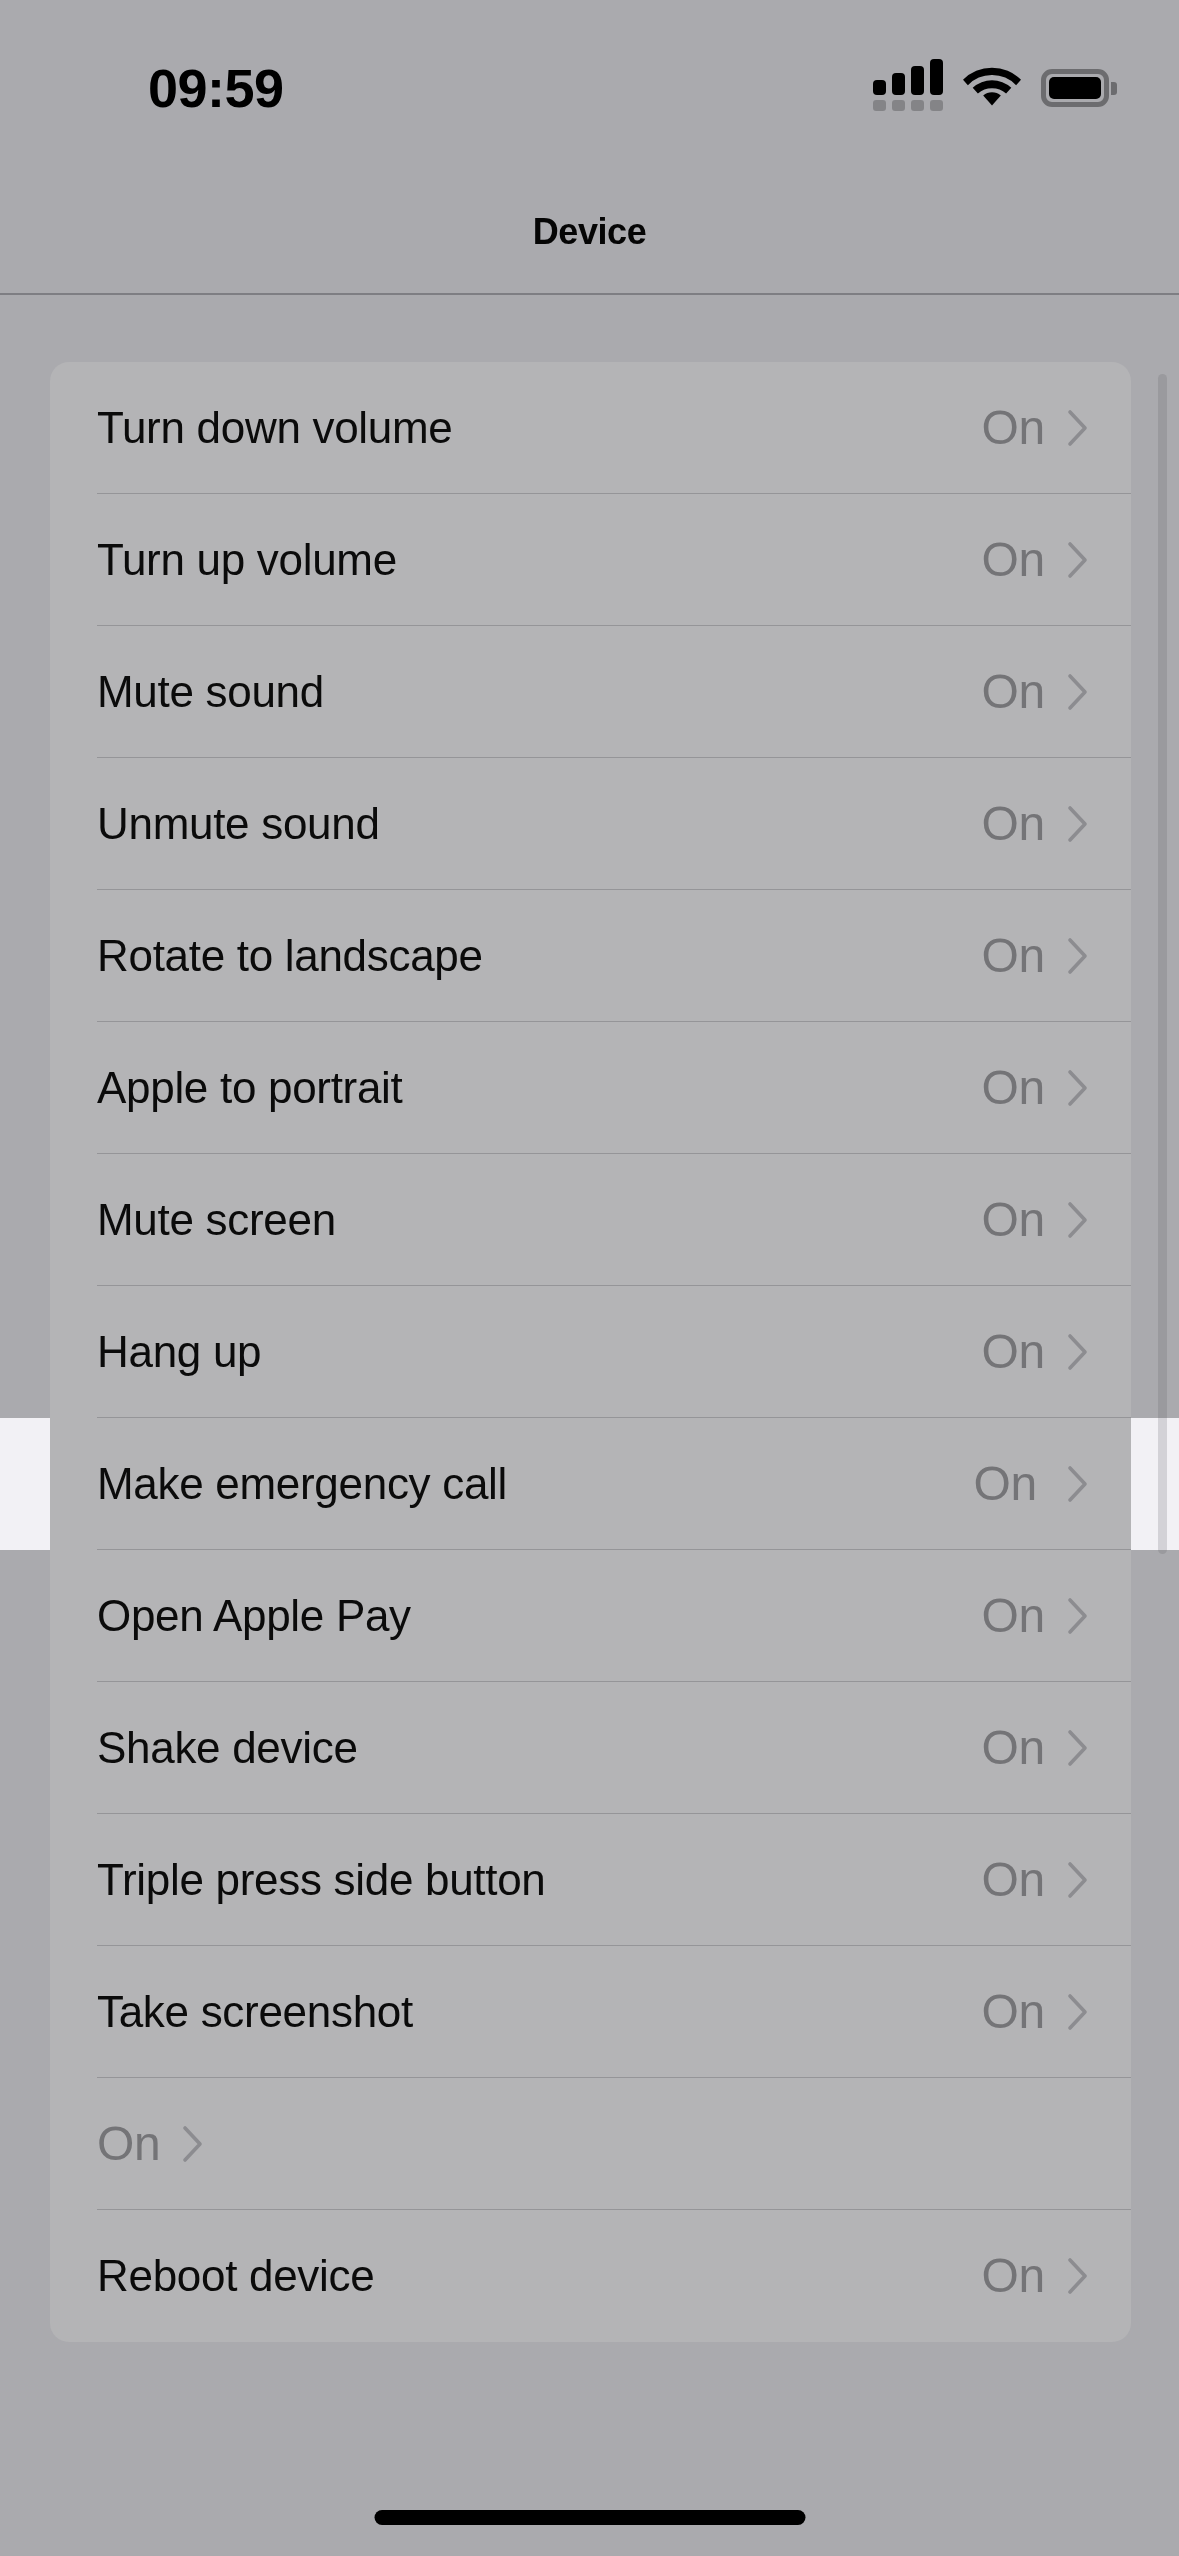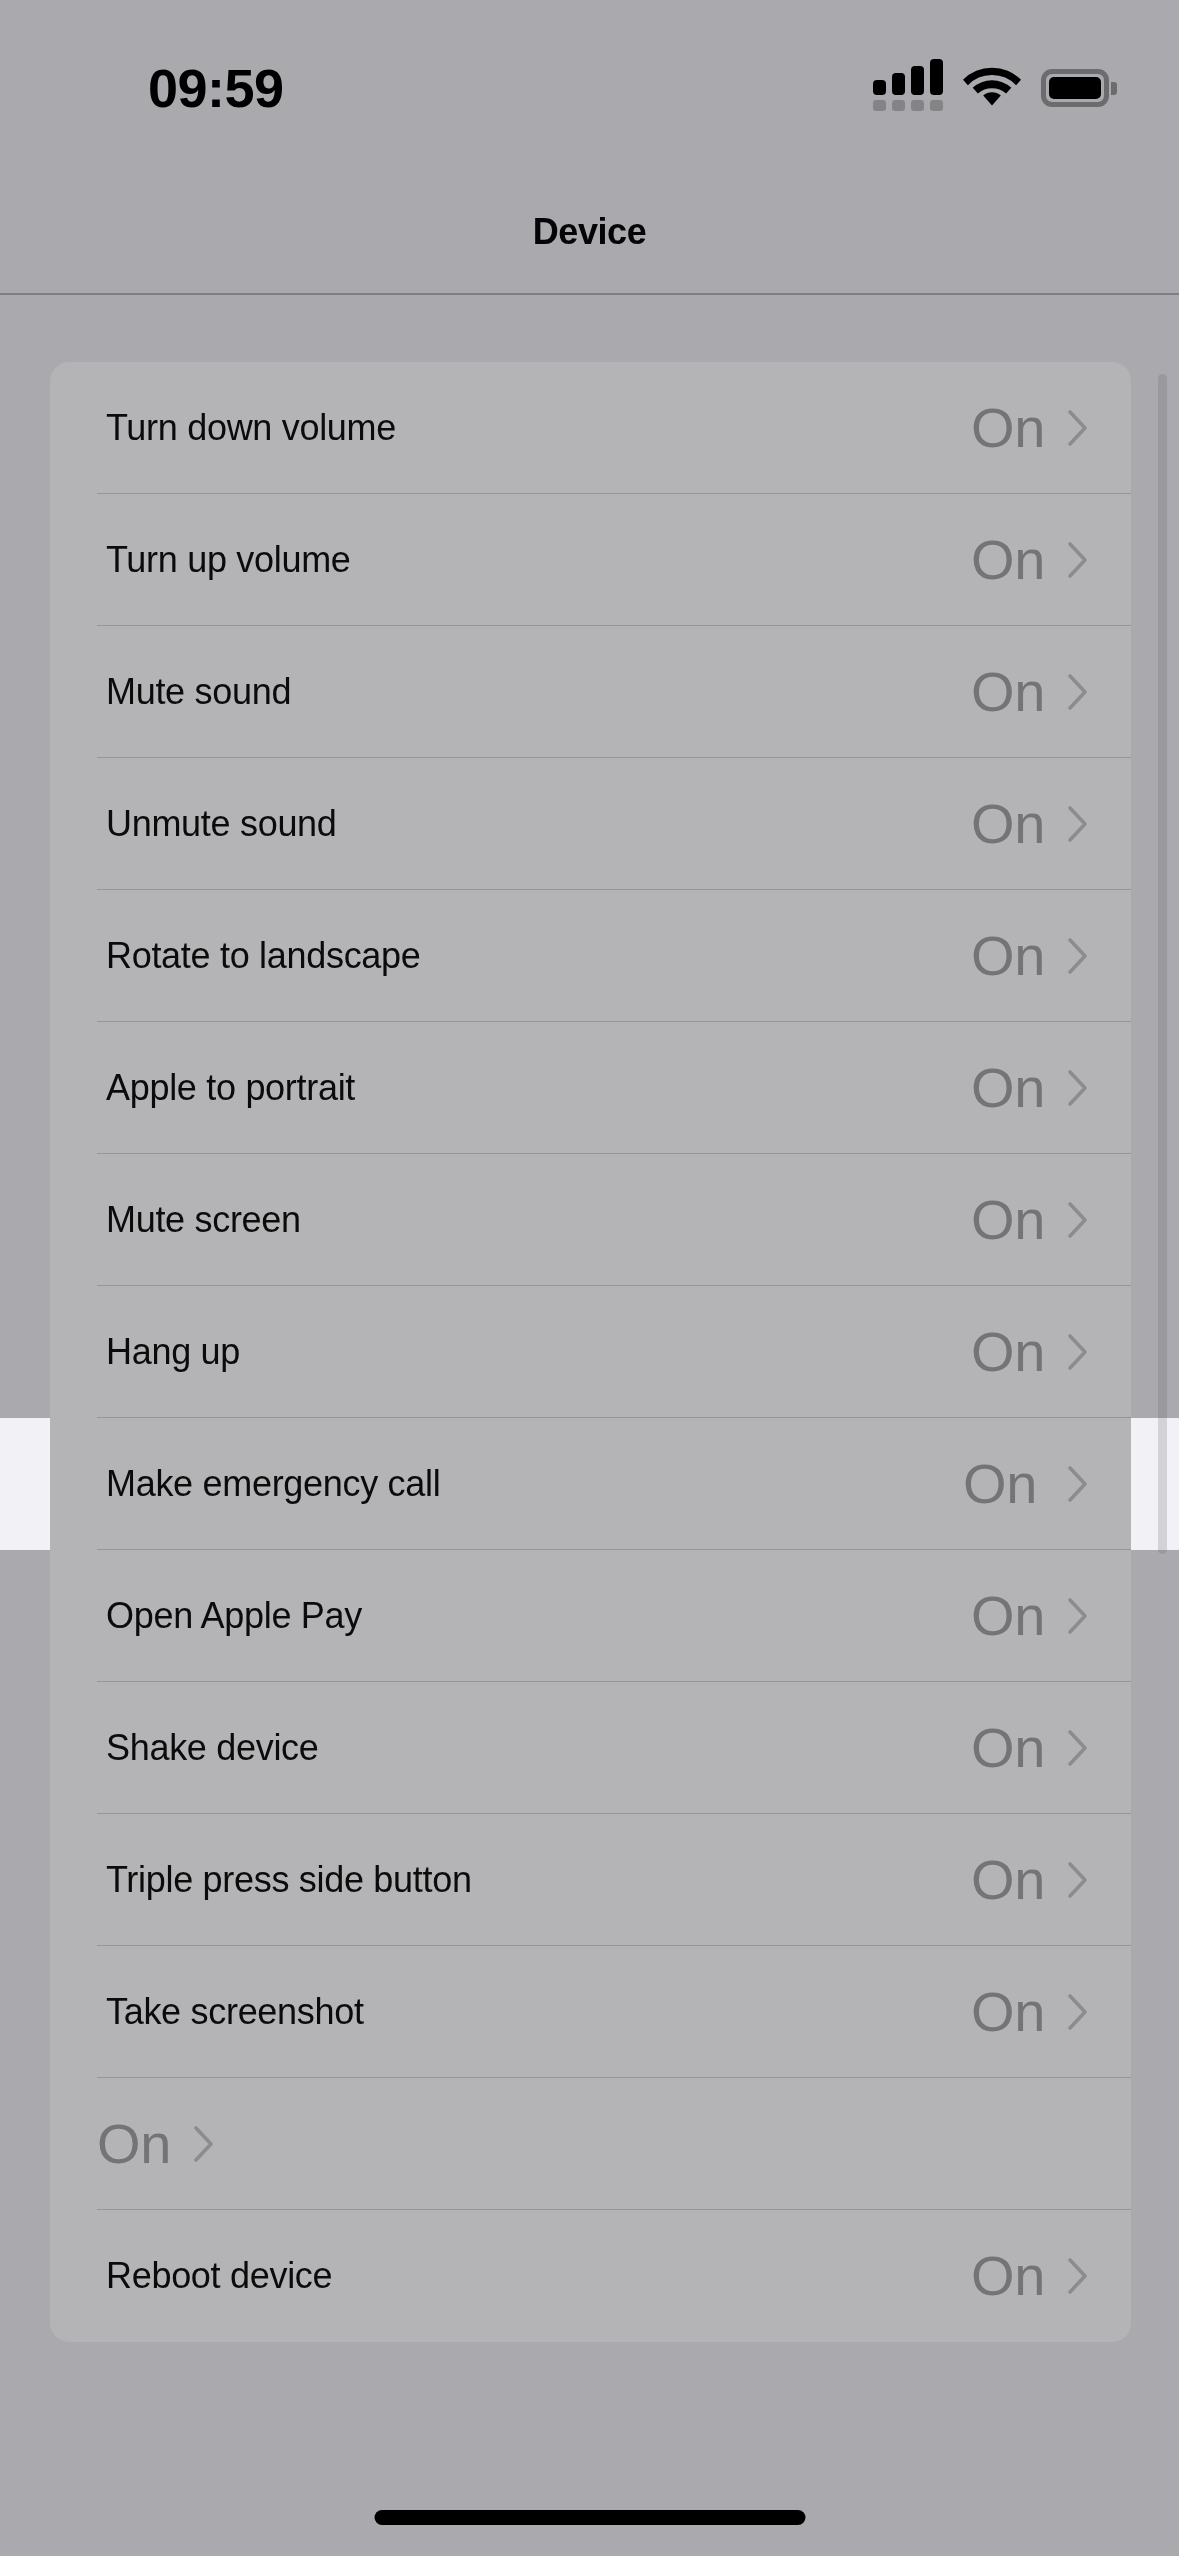--- a/index.html
+++ b/index.html
@@ -182,30 +182,29 @@
   .row {
     position: relative;
     height: 132px;
     display: flex;
     align-items: center;
     padding: 0 0 0 47px;
     box-sizing: border-box;
     cursor: pointer;
   }
   .row-label {
-    font-size: 36px;
+    font-size: 44px;
     color: #0b0b0b;
     letter-spacing: -0.3px;
     line-height: 50px;
     flex: 1 1 auto;
     white-space: nowrap;
-    margin-left: 9px;
   }
   .row-value {
-    font-size: 56px;
+    font-size: 48px;
     color: #747477;
     letter-spacing: -0.3px;
     line-height: 50px;
     margin-right: 22px;
     white-space: nowrap;
     text-align: center;
   }
   .row-chevron {
     width: 22px;
     height: 38px;

